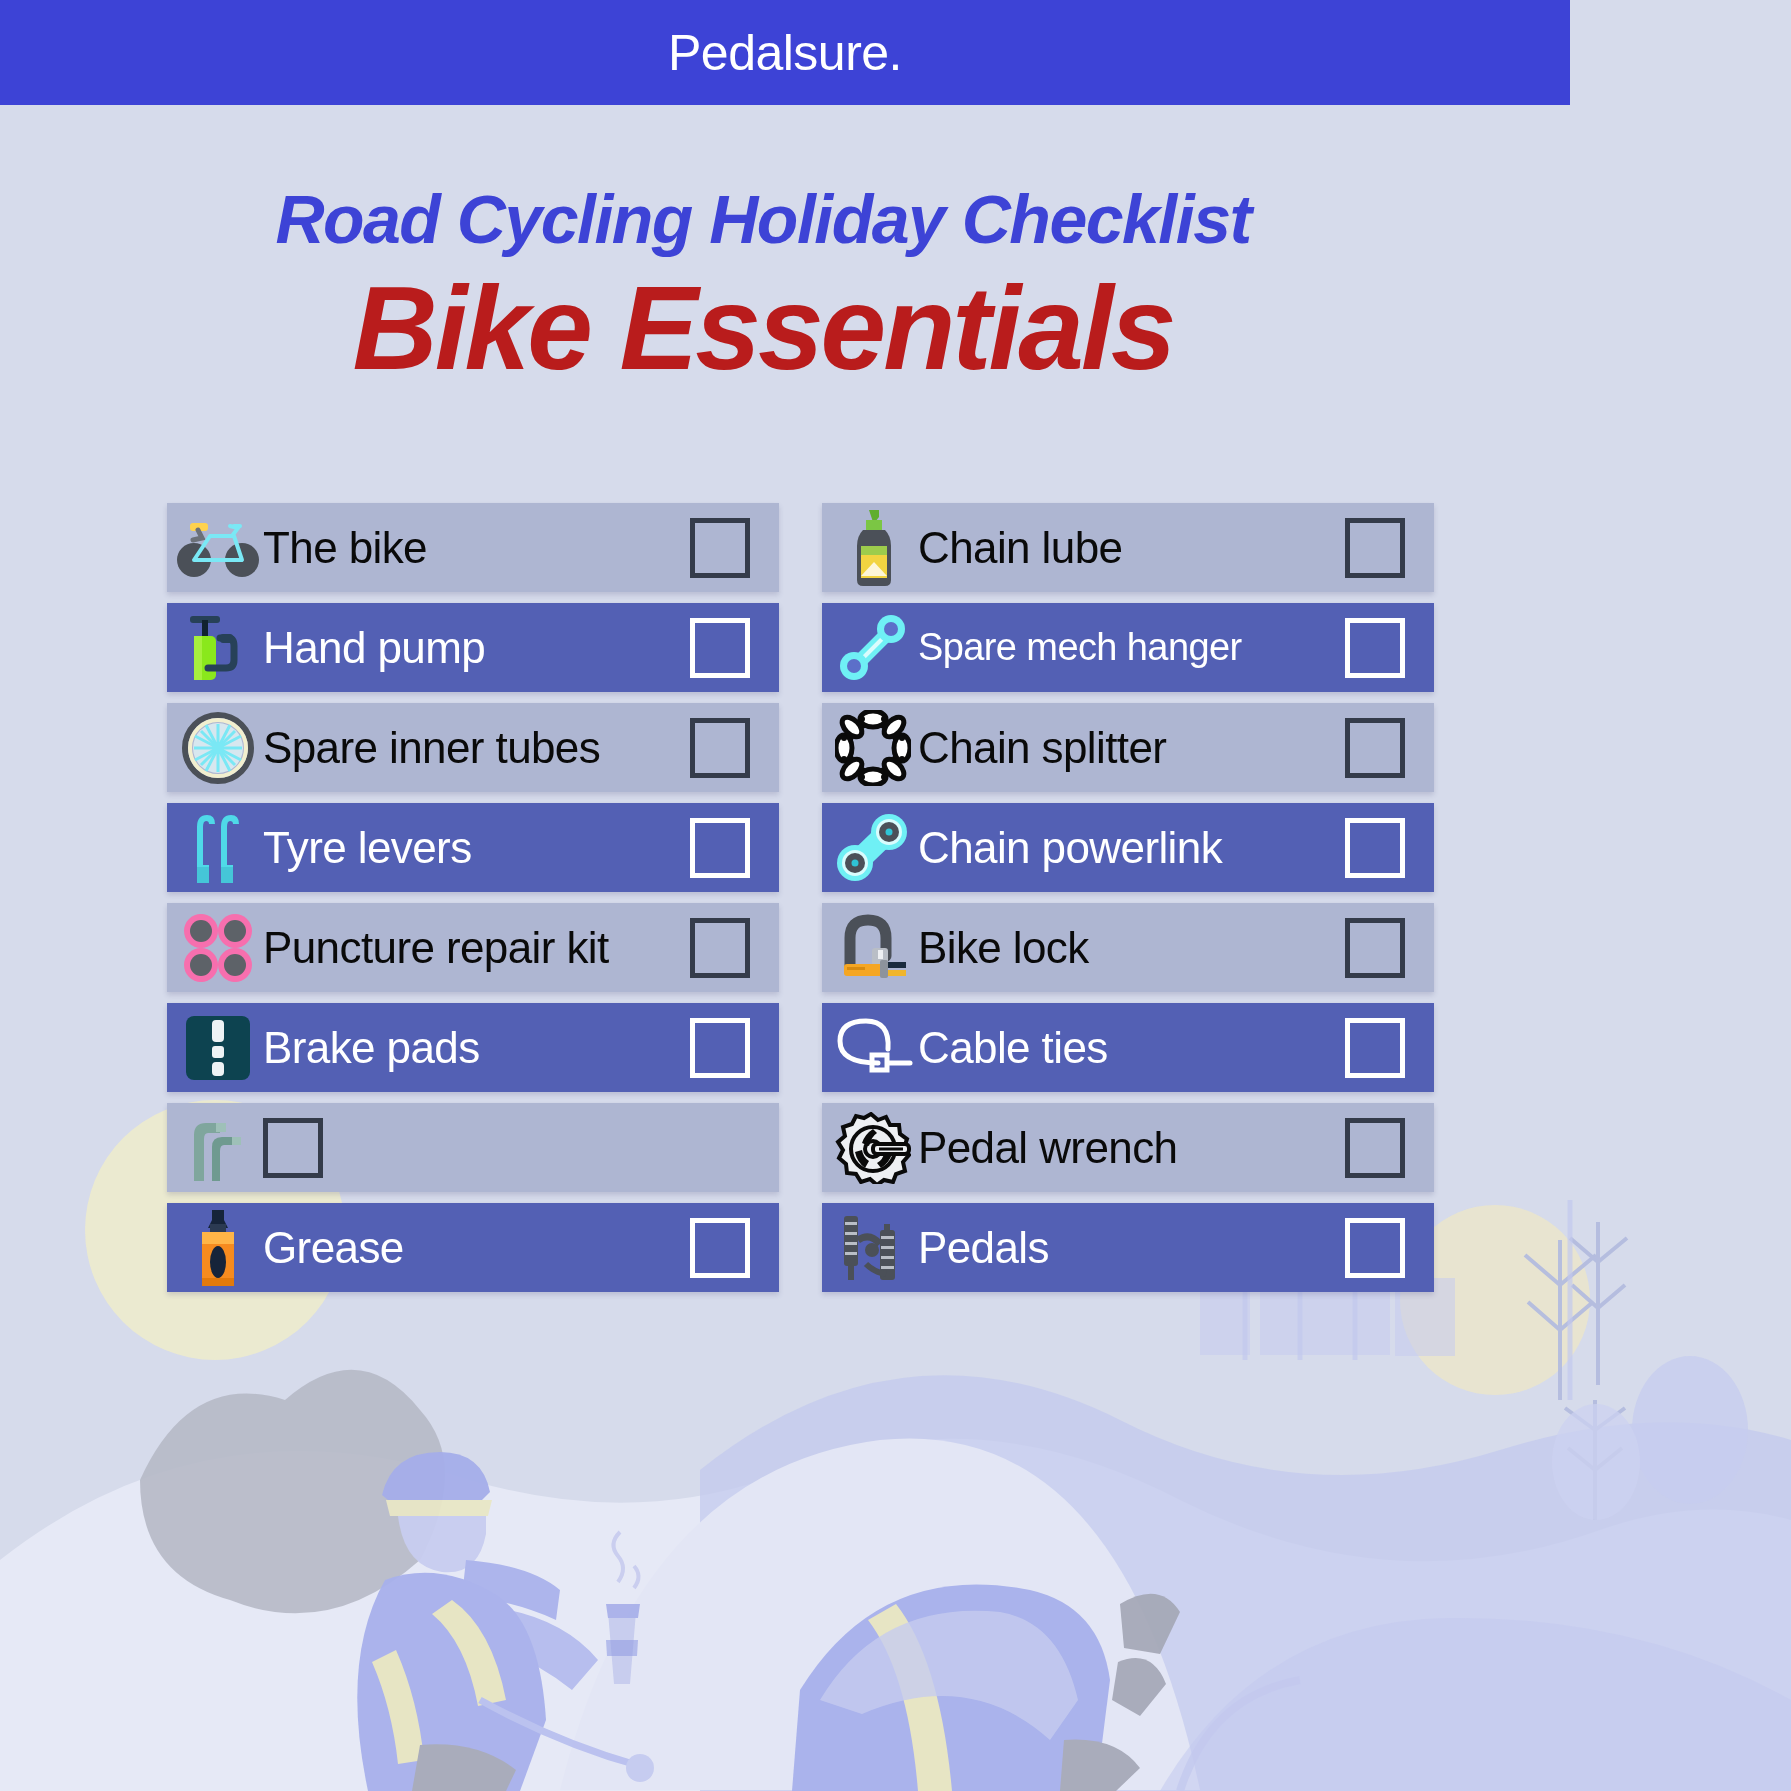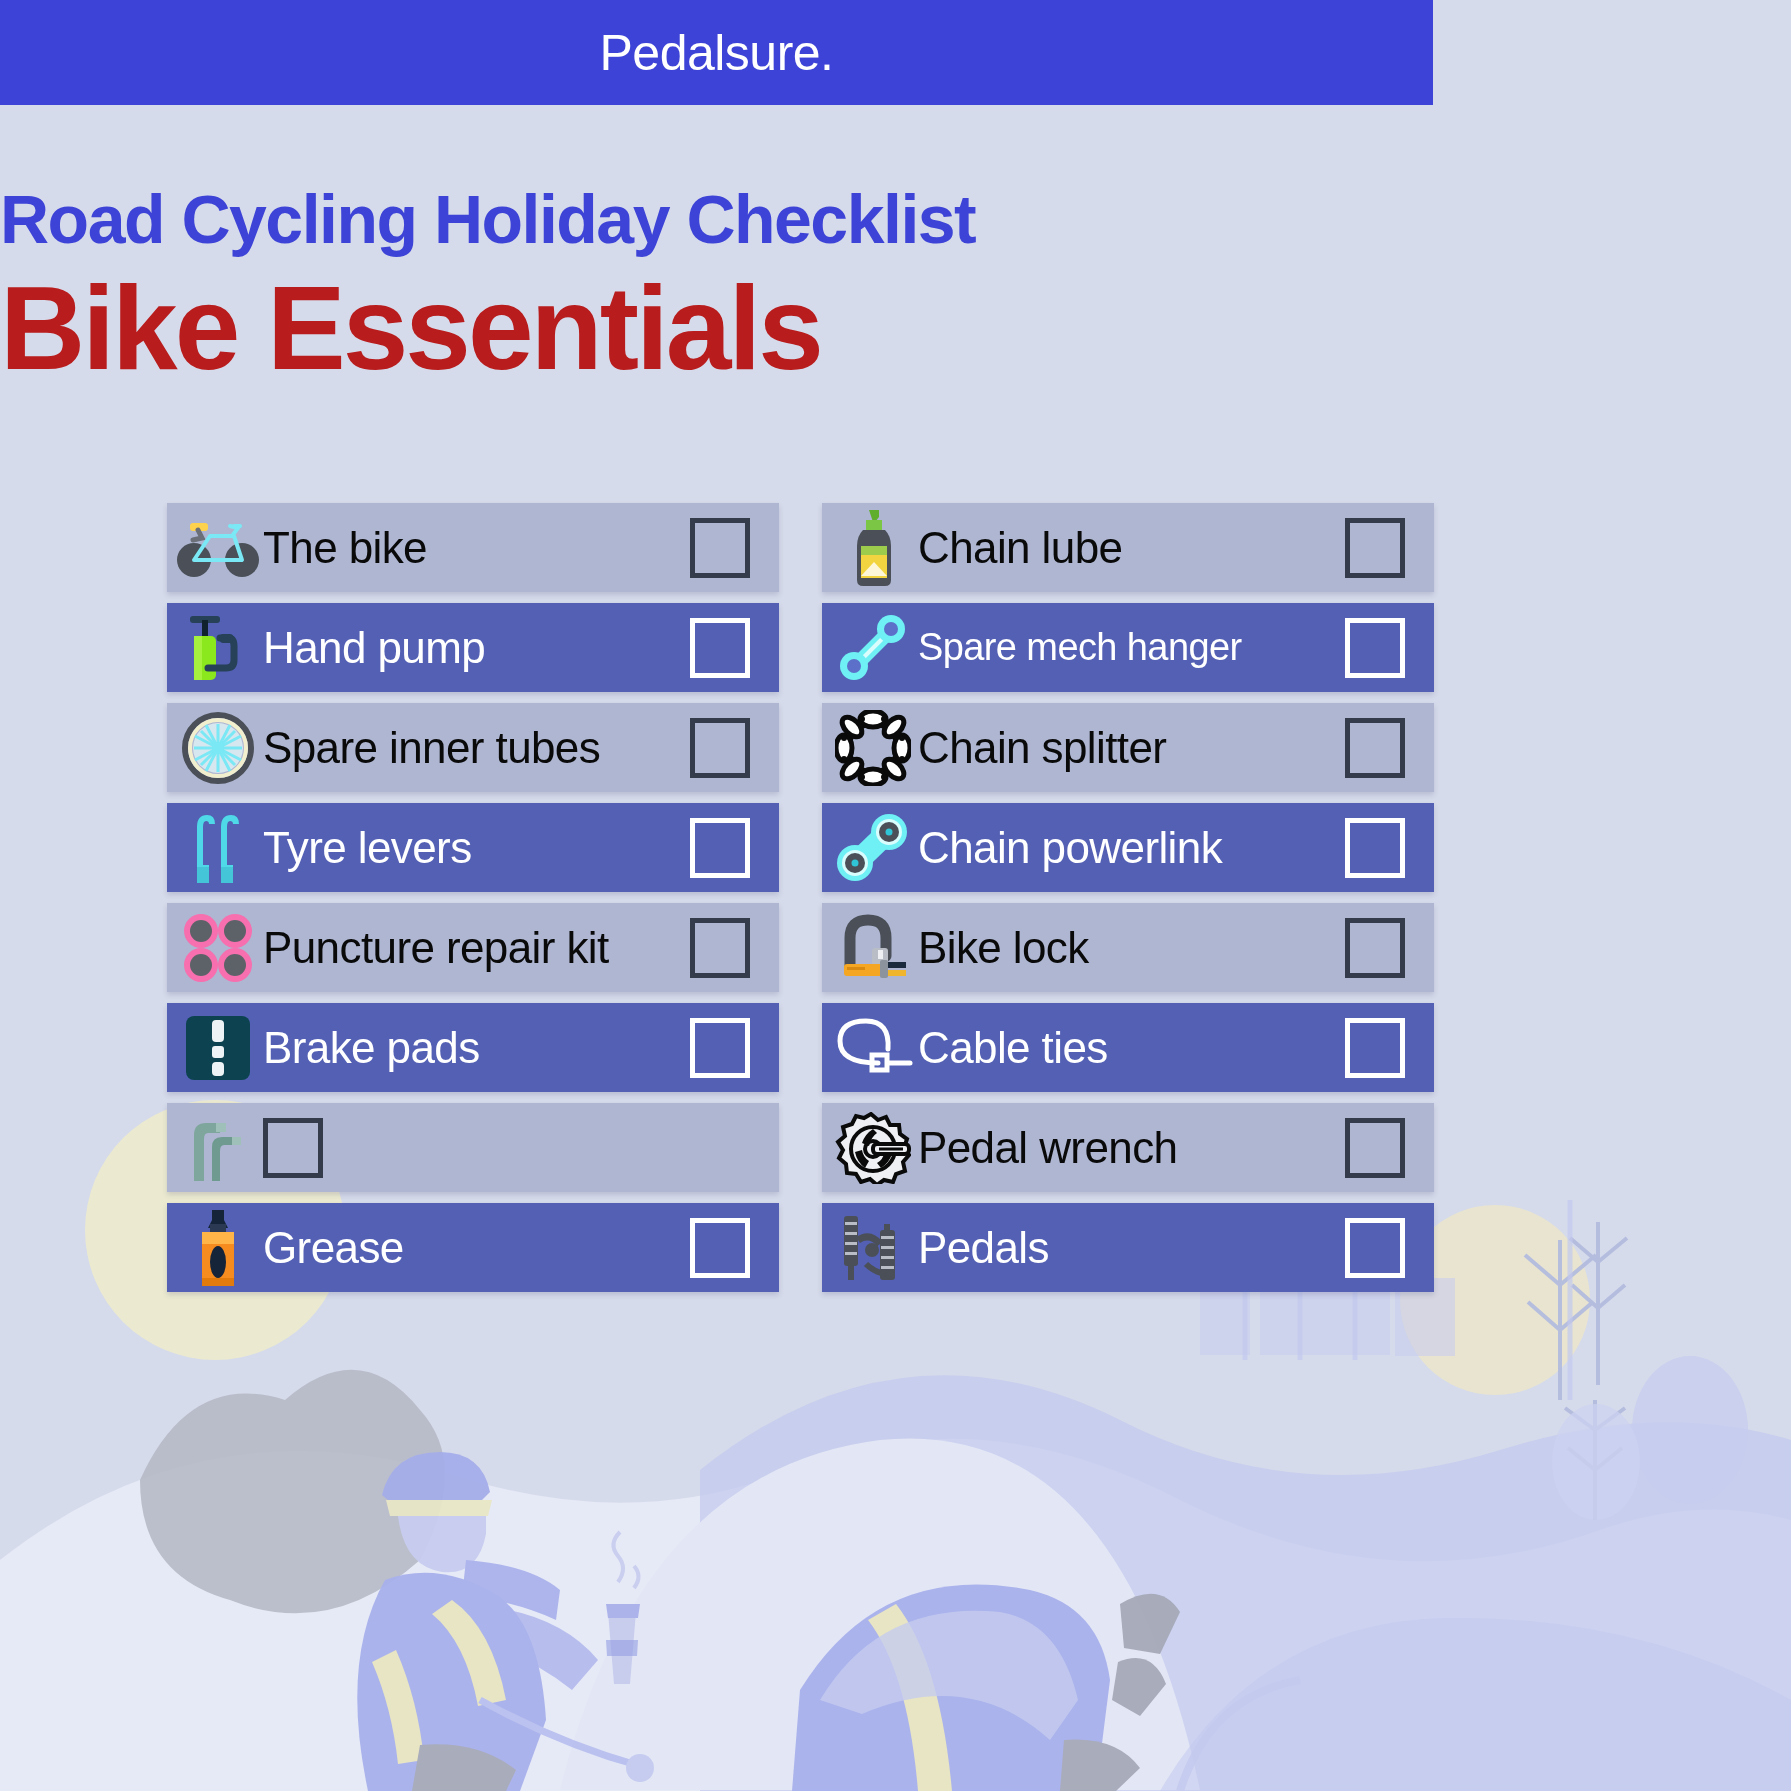--- a/index.html
+++ b/index.html
@@ -9,34 +9,34 @@
     font-family: "Liberation Sans", sans-serif;
   }
   body { background: #d6dbeb; position: relative; }
 
   
   .bg-illo { position: absolute; inset: 0; width: 1791px; height: 1791px; z-index: 0; pointer-events: none; }
 
   
   .brandbar {
     position: absolute; top: 0; left: 0;
-    width: 1433px; height: 105px;
+    width: 1570px; height: 105px;
     background: #3d43d6;
     display: flex; align-items: center; justify-content: center;
     z-index: 5;
   }
   .brandbar .logo {
     color: #ffffff;
     font-size: 50px;
     font-weight: 400;
     letter-spacing: -0.5px;
   }
 
   
-  .headings { position: absolute; top: 185px; left: 0; width: 1526px; text-align: left; z-index: 4; }
+  .headings { position: absolute; top: 185px; left: 0; width: 1526px; text-align: center; z-index: 4; font-style: italic; }
   .eyebrow {
     color: #3d43d6;
     font-size: 68px;
     font-weight: 700;
     letter-spacing: -1.5px;
     line-height: 1.0;
   }
   .bigtitle {
     color: #b91c1c;
     font-size: 118px;

